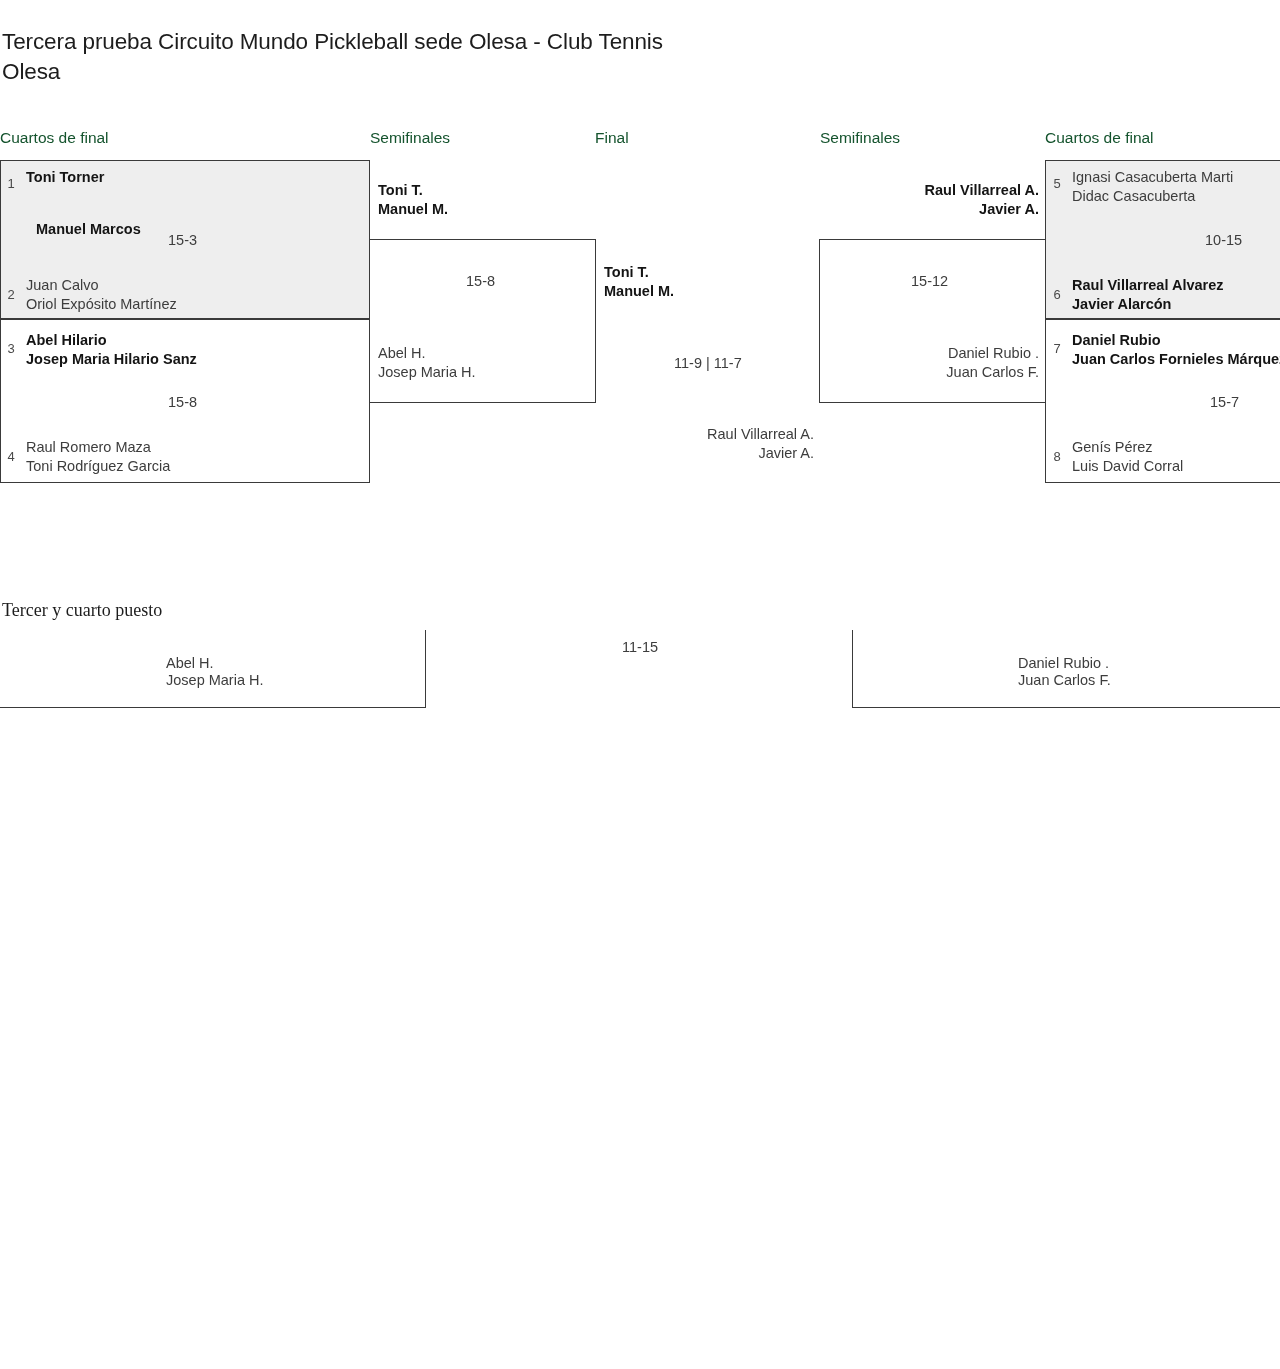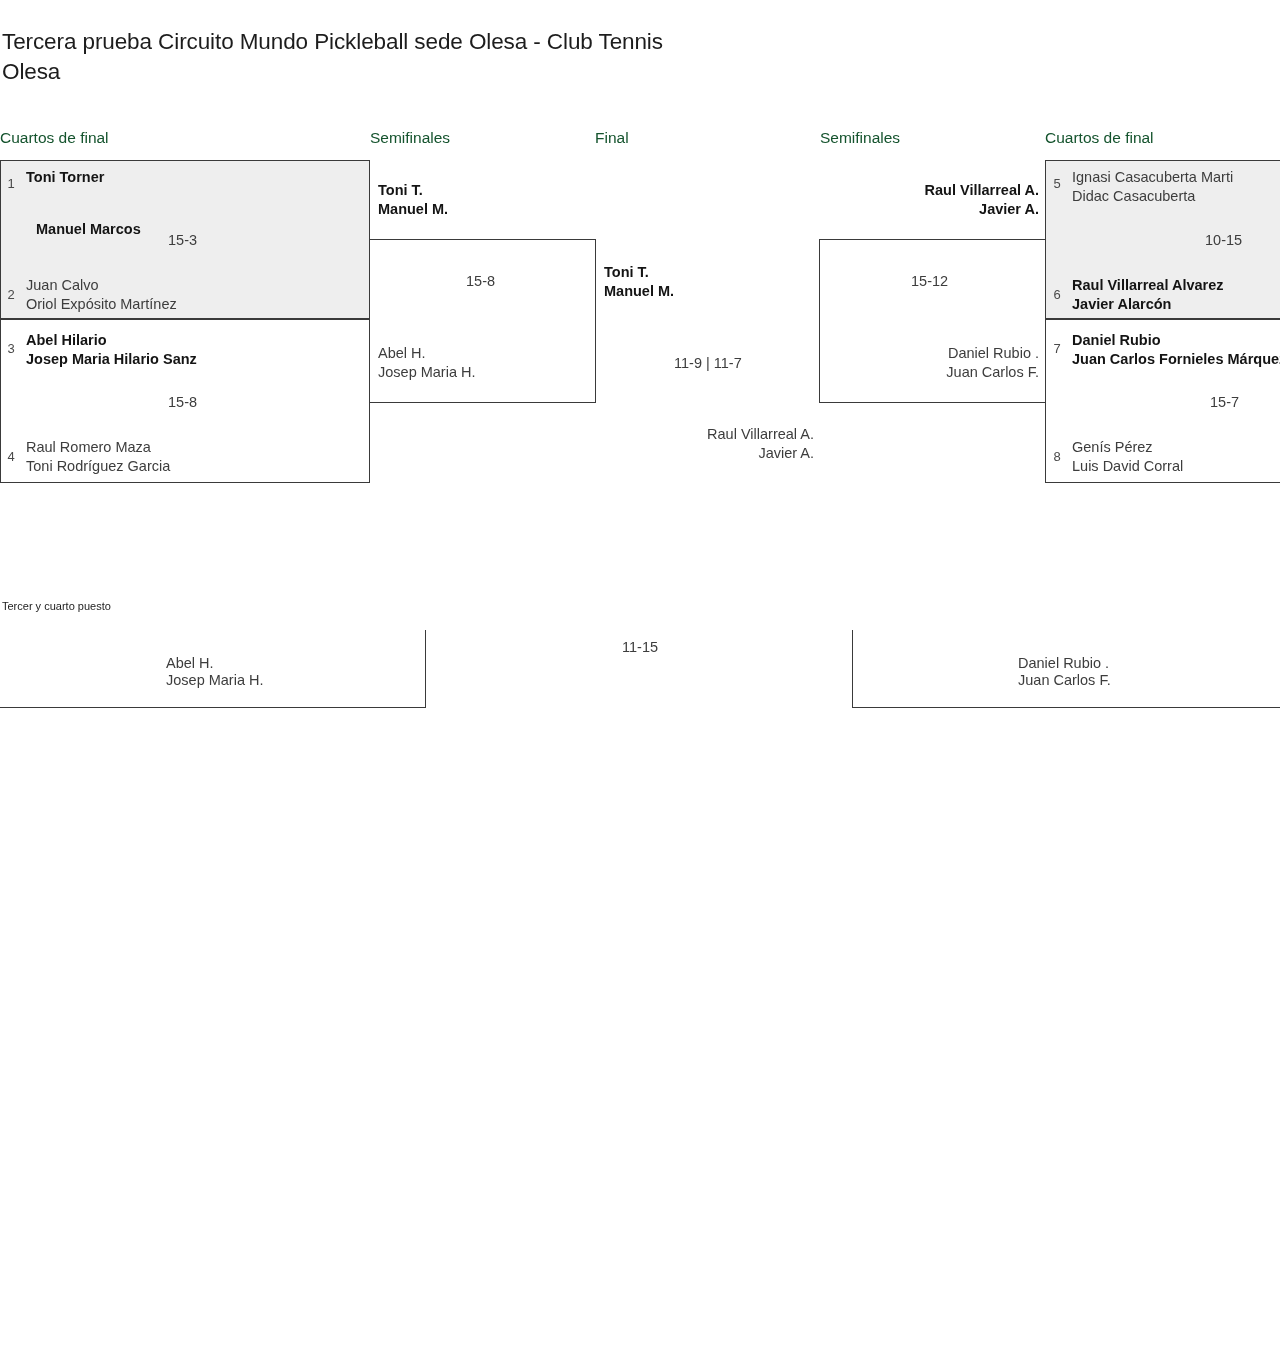--- a/index.html
+++ b/index.html
@@ -100,22 +100,23 @@
     position: absolute;
     font-size: 14.5px;
     color: #3d3d3d;
     white-space: nowrap;
   }
 
   
   .third-title {
     position: absolute;
     left: 2px; top: 600px;
-    font-size: 11px;
+    font-size: 18px;
     color: #1d1d1d;
+    font-family: Liberation Serif, serif;
   }
   .tp-line {
     position: absolute;
     background: #3a3a3a;
   }
   #tp-left-v  { left: 425px; top: 630px; width: 1px;   height: 78px; }
   #tp-left-h  { left: 0px;   top: 707px; width: 426px; height: 1px; }
   #tp-right-v { left: 852px; top: 630px; width: 1px;   height: 78px; }
   #tp-right-h { left: 852px; top: 707px; width: 428px; height: 1px; }
 </style>

